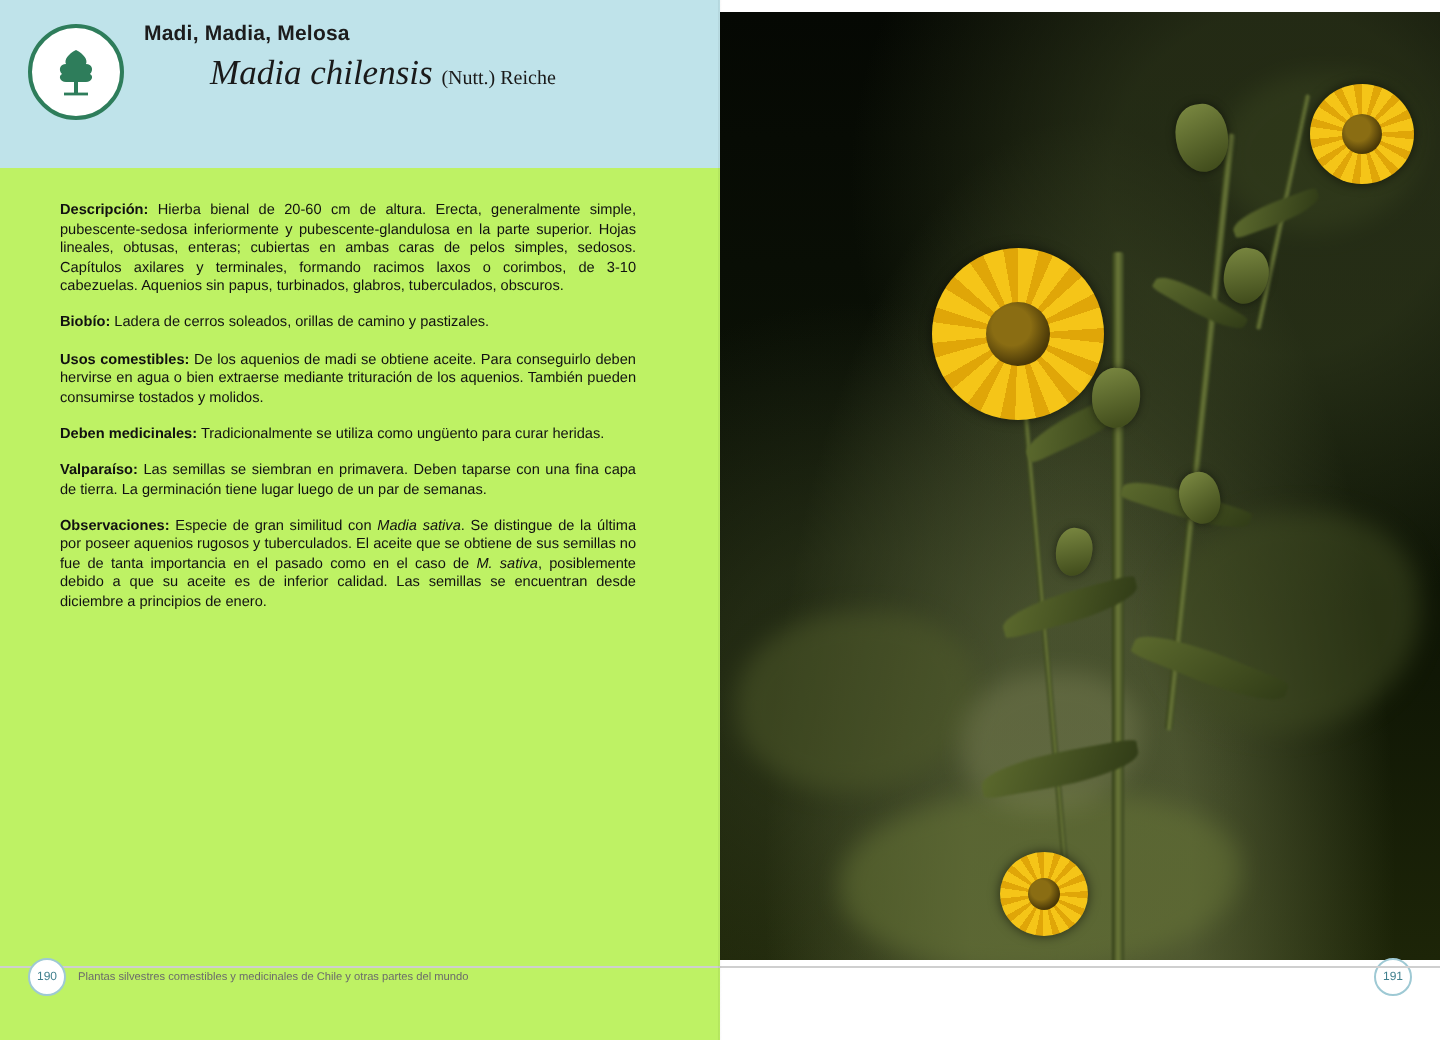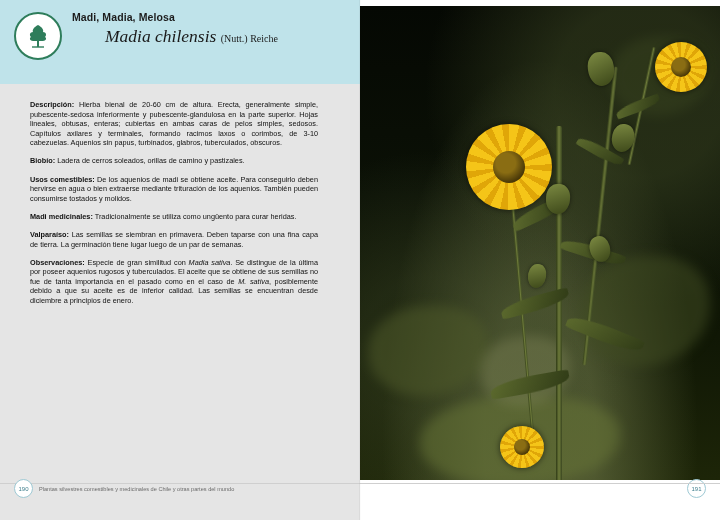--- a/index.html
+++ b/index.html
@@ -8,21 +8,21 @@
     background:#ffffff;
     font-family:"Liberation Sans", sans-serif;
     color:#111;
     position:relative;
   }
   .page{position:absolute;inset:0;}
 
   
   .left-page{
     position:absolute;left:0;top:0;width:360px;height:520px;
-    background:#e5e5e5;
+    background:#bef264;
   }
   .header-band{
     position:absolute;left:0;top:0;width:360px;height:84px;
     background:#bfe3ea;
   }
   .header-inner{
     position:absolute;left:14px;top:10px;width:336px;height:66px;
     display:flex;flex-direction:row;align-items:flex-start;
   }
   .logo-badge{
@@ -169,21 +169,21 @@
 
       <div class="para">
         <b>Biobío:</b><span> Ladera de cerros soleados, orillas de camino y pastizales.</span>
       </div>
 
       <div class="para">
         <b>Usos comestibles:</b><span> De los aquenios de madi se obtiene aceite. Para conseguirlo deben hervirse en agua o bien extraerse mediante trituración de los aquenios. También pueden consumirse tostados y molidos.</span>
       </div>
 
       <div class="para">
-        <b>Madi medicinales:</b><span> Tradicionalmente se utiliza como ungüento para curar heridas.</span>
+        <b>Deben medicinales:</b><span> Tradicionalmente se utiliza como ungüento para curar heridas.</span>
       </div>
 
       <div class="para">
         <b>Valparaíso:</b><span> Las semillas se siembran en primavera. Deben taparse con una fina capa de tierra. La germinación tiene lugar luego de un par de semanas.</span>
       </div>
 
       <div class="para">
         <b>Observaciones:</b><span> Especie de gran similitud con </span><i>Madia sativa</i><span>. Se distingue de la última por poseer aquenios rugosos y tuberculados. El aceite que se obtiene de sus semillas no fue de tanta importancia en el pasado como en el caso de </span><i>M. sativa</i><span>, posiblemente debido a que su aceite es de inferior calidad. Las semillas se encuentran desde diciembre a principios de enero.</span>
       </div>
 

